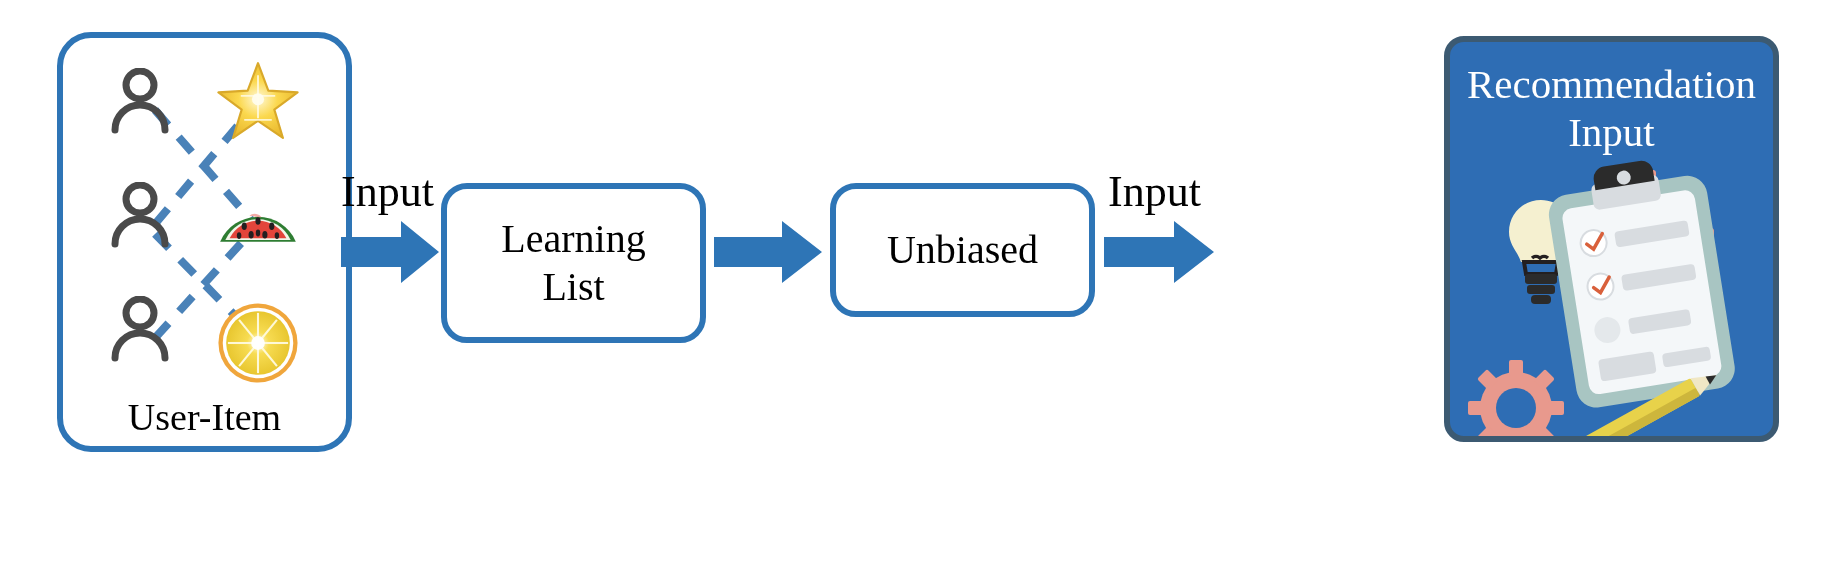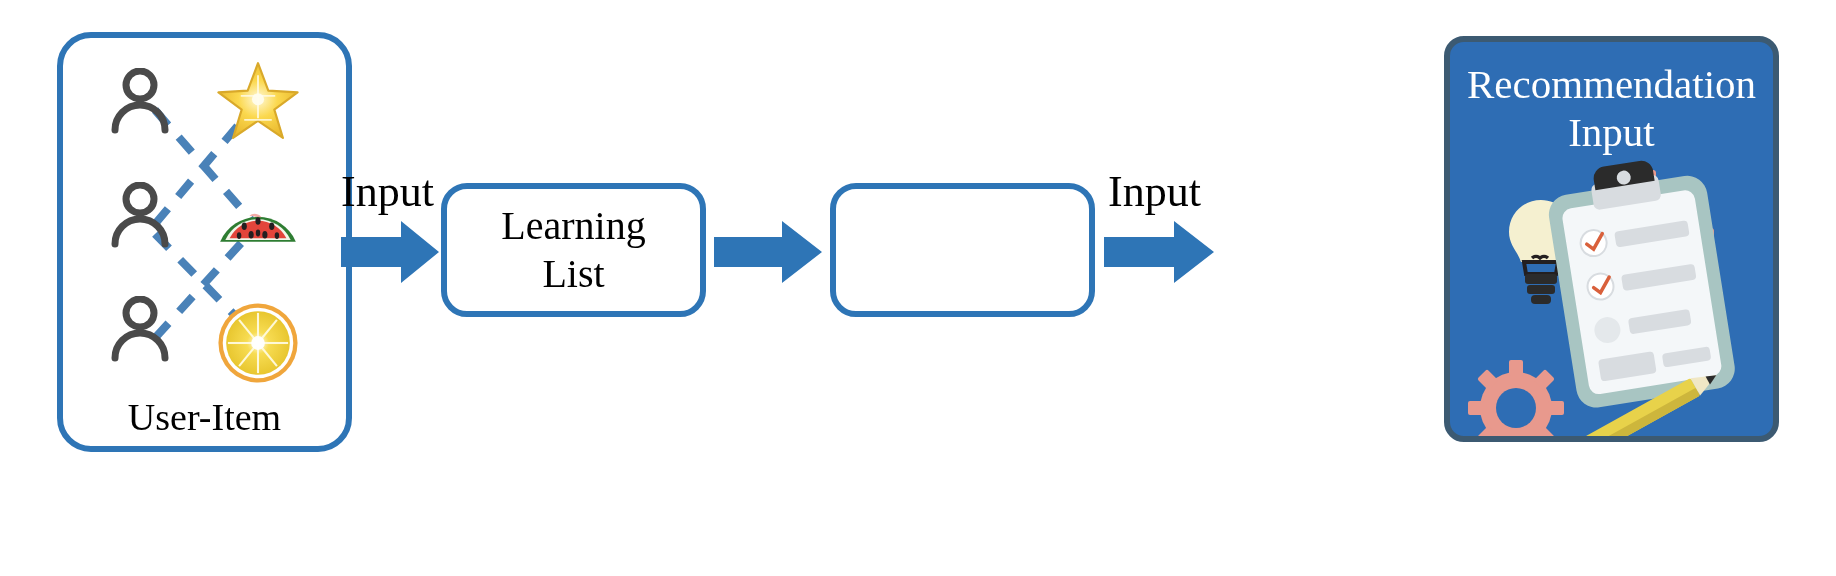--- a/index.html
+++ b/index.html
@@ -32,21 +32,21 @@
   .flowbox{
     position:absolute;border:6px solid #2E75B6;border-radius:26px;background:#fff;
     box-sizing:border-box;display:flex;align-items:center;justify-content:center;
   }
   .flowbox .txt{
     text-align:center;color:#000;font-size:40px;line-height:48px;
     font-family:"Liberation Serif", serif;
   }
   .flowbox .txt div{white-space:nowrap;}
 
-  #box-learning{left:441px;top:183px;width:265px;height:134px;}
+  #box-learning{left:441px;top:183px;width:265px;height:160px;}
   #box-loss{left:830px;top:183px;width:265px;height:134px;}
 
   
   .arrow{position:absolute;}
   .arrow svg{display:block;width:100%;height:100%;}
   #arrow-1{left:341px;top:221px;width:98px;height:62px;}
   #arrow-2{left:714px;top:221px;width:108px;height:62px;}
   #arrow-3{left:1104px;top:221px;width:110px;height:62px;}
 
   .arrow-label{
@@ -188,20 +188,21 @@
   </div>
 
   <div class="arrow" id="arrow-2">
     <svg viewBox="0 0 108 62" preserveAspectRatio="none">
       <path d="M0 16 H68 V0 L108 31 L68 62 V46 H0 Z" fill="#2E75B6"></path>
     </svg>
   </div>
 
   <div class="flowbox" id="box-loss">
     <div class="txt">
+      <div>Unbiased</div>
     </div>
   </div>
 
   <div class="arrow-label" id="label-output">Input</div>
   <div class="arrow" id="arrow-3">
     <svg viewBox="0 0 110 62" preserveAspectRatio="none">
       <path d="M0 16 H70 V0 L110 31 L70 62 V46 H0 Z" fill="#2E75B6"></path>
     </svg>
   </div>
 

